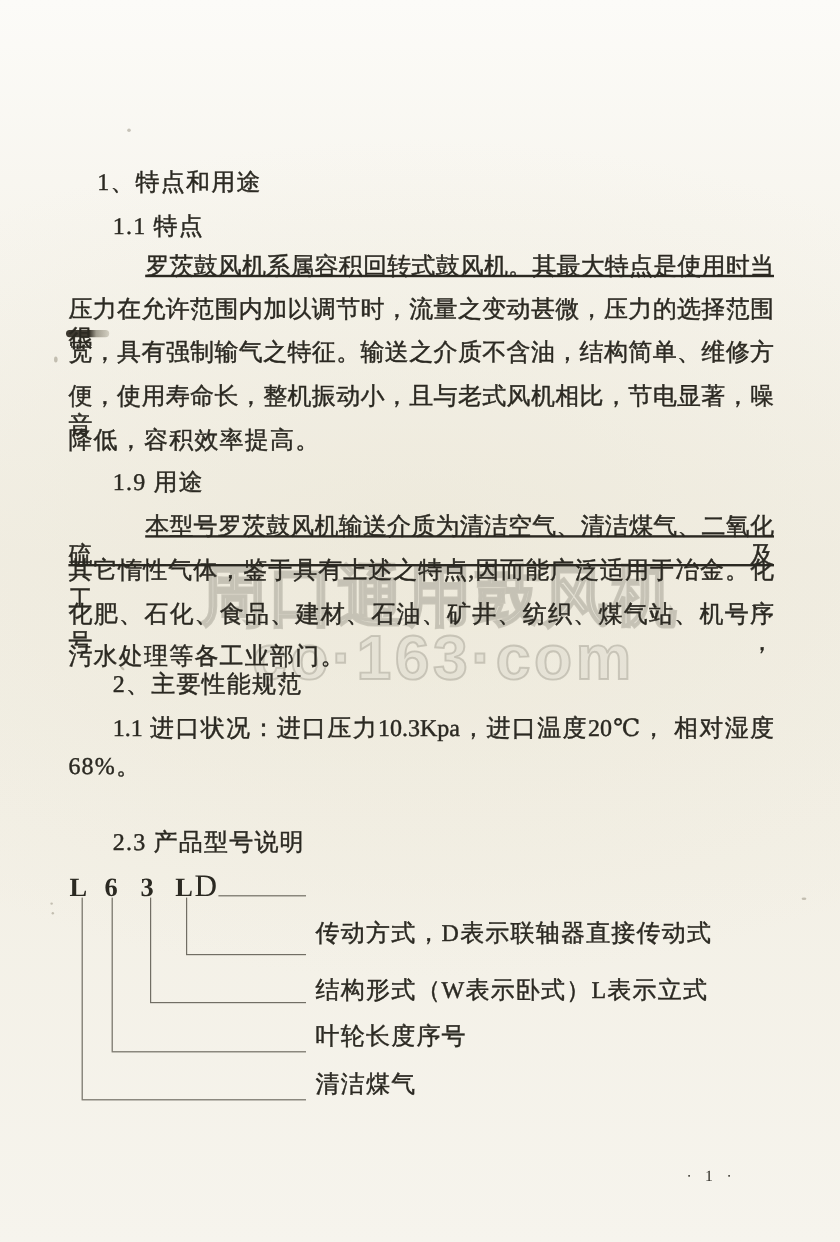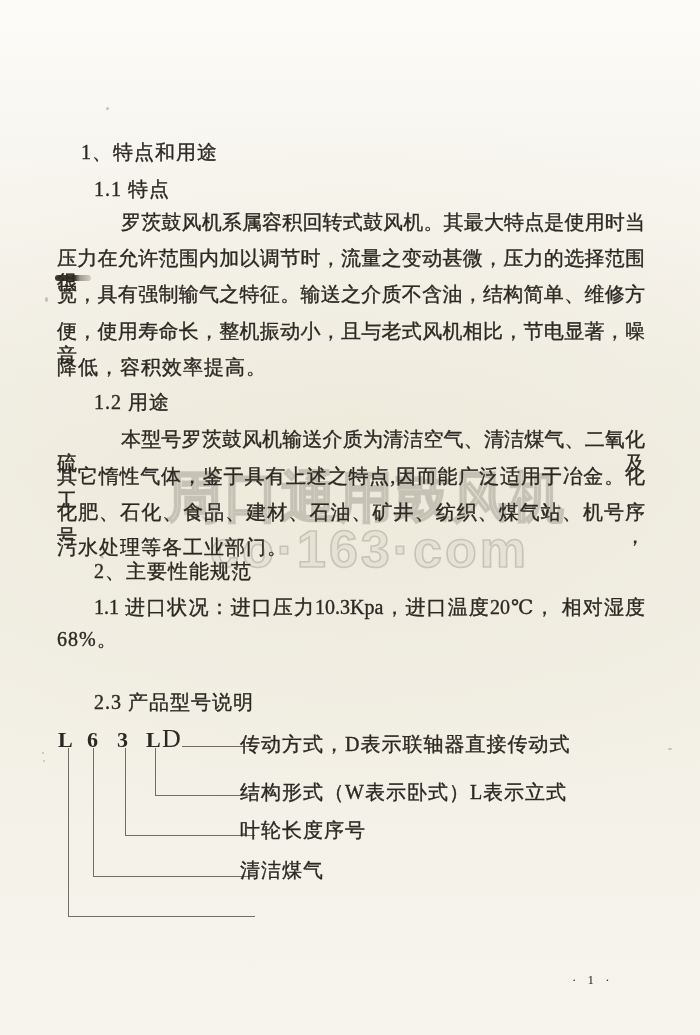--- a/index.html
+++ b/index.html
@@ -7,36 +7,36 @@
        font-family:"Liberation Serif","DejaVu Serif",serif;}
   .page{position:absolute;left:0;top:0;width:700px;height:1035px;
         background:
           radial-gradient(ellipse 900px 500px at 50% 45%, rgba(233,228,210,.55), rgba(233,228,210,0) 70%),
           linear-gradient(180deg,#fcfbf8 0%,#f7f5ee 18%,#f2efe5 45%,#f3f0e6 70%,#f6f4ed 100%);}
   
   .line{position:absolute;left:57px;width:588px;font-size:20px;line-height:24px;
         color:#2b2922;letter-spacing:1px;white-space:nowrap;z-index:3;
         -webkit-text-stroke:.35px #2b2922;}
   .just{white-space:normal;text-align:justify;text-align-last:justify;letter-spacing:0;}
-  .indent{text-indent:64px;}
+  .indent{text-indent:64px;text-decoration:underline;}
   .sub{text-indent:37px;}
   .h1{text-indent:2px;margin-left:22px;}
   
   .wm{position:absolute;z-index:1;font-family:"Liberation Sans","DejaVu Sans",sans-serif;
       font-weight:bold;color:rgba(210,206,194,.28);
       -webkit-text-stroke:1.6px rgba(172,168,155,.55);white-space:nowrap;}
   .wm1{left:167px;top:461px;font-size:55px;letter-spacing:2px;text-align:right;}
   .wm2{left:210px;top:519px;font-size:52px;letter-spacing:3px;}
   
   .code-char{position:absolute;top:727px;font-size:22px;font-weight:bold;color:#2b2922;z-index:3;}
   .code-char.dchar{font-size:26px;font-weight:normal;top:724px;}
   .vline{position:absolute;width:1px;background:rgba(70,66,56,.75);z-index:2;}
   .hline{position:absolute;height:1px;background:rgba(70,66,56,.75);z-index:2;}
-  .dlabel{position:absolute;left:240px;font-size:20px;letter-spacing:1px;color:#2b2922;
-          -webkit-text-stroke:.35px #2b2922;white-space:nowrap;z-index:3;}
+  .dlabel{position:absolute;left:263px;font-size:20px;letter-spacing:1px;color:#2b2922;
+          -webkit-text-stroke:.35px #2b2922;white-space:nowrap;z-index:3;margin-top:33px;}
   
   .smudge{position:absolute;left:55px;top:275px;width:36px;height:6px;border-radius:3px;z-index:3;
           background:linear-gradient(90deg,#3d3930 0 55%,rgba(95,89,72,.55) 70%,rgba(130,122,98,.28) 100%);}
   .speck{position:absolute;border-radius:50%;background:rgba(105,98,78,.35);z-index:1;}
   .pageno{position:absolute;left:572px;top:972px;font-size:13px;letter-spacing:4px;
           color:#2b2922;z-index:3;white-space:nowrap;}
 </style>
 </head>
 <body>
 
@@ -53,21 +53,21 @@
   <span class="speck" style="left:668px;top:748px;width:4px;height:2px"></span>
   <div class="smudge"></div>
 
   <div class="line h1" style="top:140px">1、特点和用途</div>
   <div class="line sub" style="top:177px">1.1 特点</div>
   <div class="line just indent" style="top:210px">罗茨鼓风机系属容积回转式鼓风机。其最大特点是使用时当</div>
   <div class="line just" style="top:246px">压力在允许范围内加以调节时，流量之变动甚微，压力的选择范围很</div>
   <div class="line just" style="top:319px">便，使用寿命长，整机振动小，且与老式风机相比，节电显著，噪音</div>
   <div class="line just" style="top:282px">宽，具有强制输气之特征。输送之介质不含油，结构简单、维修方</div>
   <div class="line" style="top:355px">降低，容积效率提高。</div>
-  <div class="line sub" style="top:390px">1.2 用途</div>
+  <div class="line sub" style="top:390px">1.9 用途</div>
   <div class="line just indent" style="top:427px">本型号罗茨鼓风机输送介质为清洁空气、清洁煤气、二氧化硫及</div>
   <div class="line just" style="top:464px">其它惰性气体，鉴于具有上述之特点,因而能广泛适用于冶金。化工、</div>
   <div class="line just" style="top:500px">化肥、石化、食品、建材、石油、矿井、纺织、煤气站、机号序号，</div>
   <div class="line" style="top:535px">污水处理等各工业部门。</div>
 
   <div class="line sub" style="top:559px">2、主要性能规范</div>
   <div class="line just sub" style="top:595px">1.1 进口状况：进口压力10.3Kpa，进口温度20℃， 相对湿度</div>
   <div class="line" style="top:627px">68%。</div>
   <div class="line sub" style="top:690px">2.3 产品型号说明</div>
 

